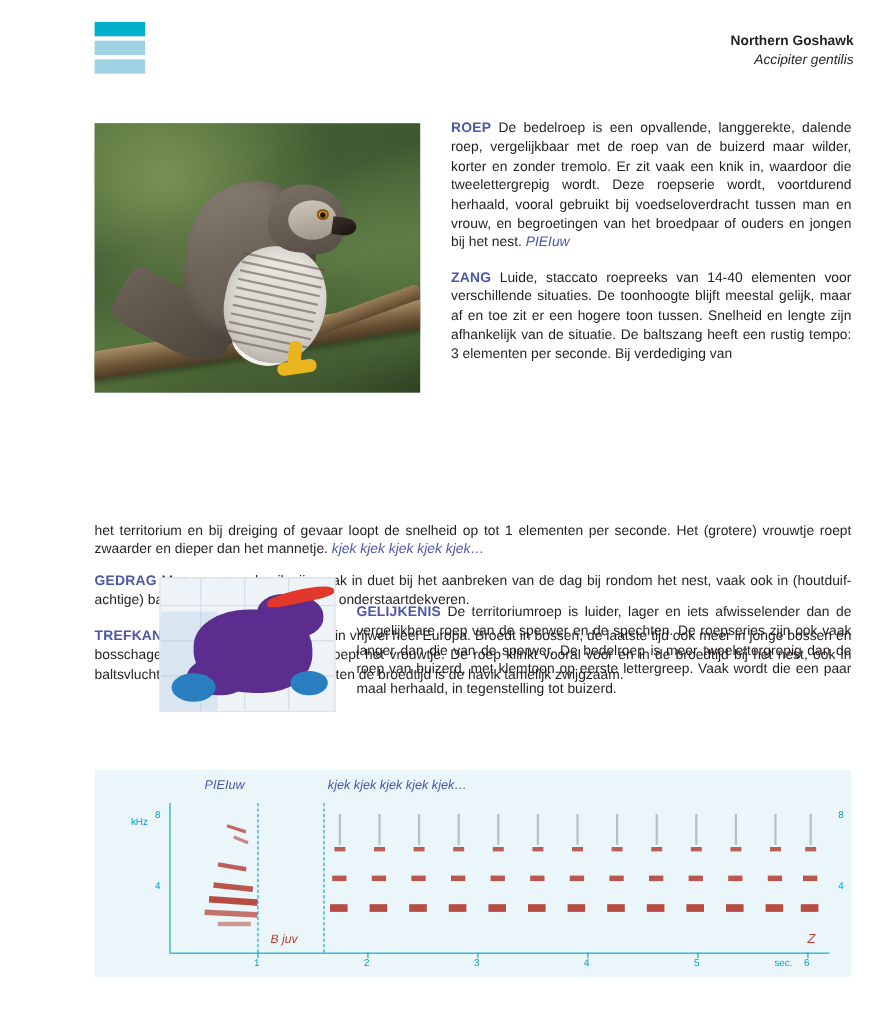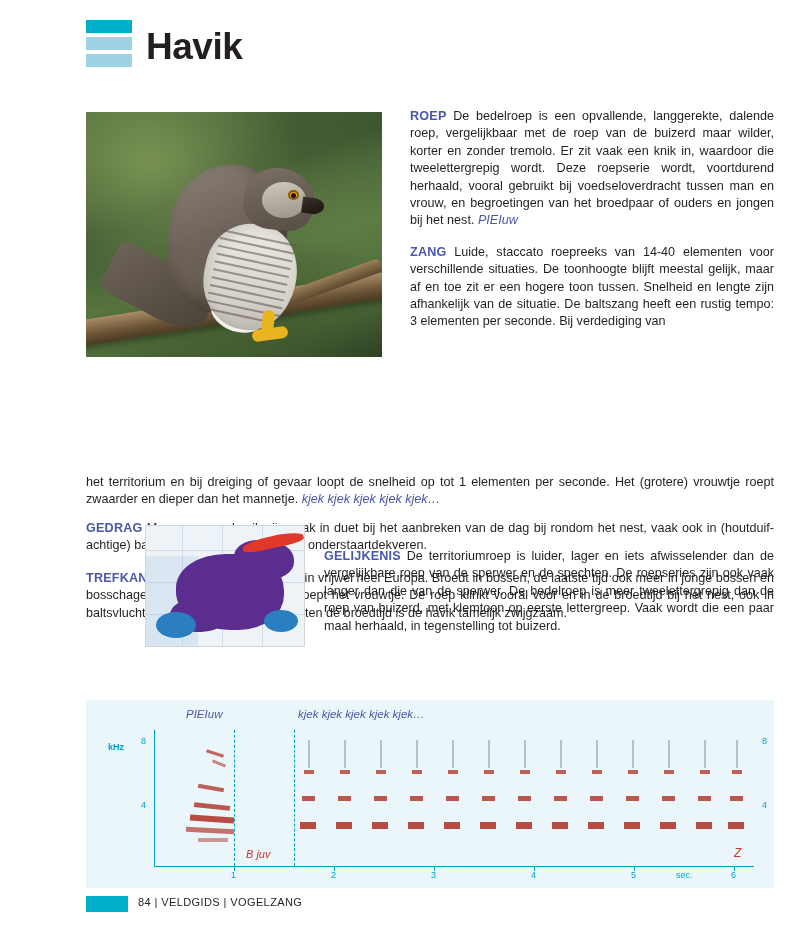--- a/index.html
+++ b/index.html
@@ -178,21 +178,21 @@
   .map .grid { position:absolute; inset:0; opacity:.35; }
   .map .grid i { position:absolute; background:#9fb3c6; }
 
   
   .sono {
     position:absolute; left:86px; top:700px; width:688px; height:188px;
     background:#eaf6fa;
   }
   .sono-lbl-left { position:absolute; left:100px; top:8px; font-size:11.5px; font-style:italic; color:#4b57a8; }
   .sono-lbl-right { position:absolute; left:212px; top:8px; font-size:11.5px; font-style:italic; color:#4b57a8; }
-  .axis-y-title { position:absolute; left:22px; top:42px; font-size:9px; color:#00a3c8;font-weight:bold; }
+  .axis-y-title { position:absolute; left:33px; top:42px; font-size:9px; color:#00a3c8; }
   .ylab { position:absolute; font-size:9px; color:#00a3c8; }
   .axis-v { position:absolute; left:68px; top:30px; width:1px; height:136px; background:#00a3c8; }
   .axis-h { position:absolute; left:68px; top:166px; width:600px; height:1px; background:#00a3c8; }
   .tick { position:absolute; top:166px; width:1px; height:5px; background:#00a3c8; }
   .xlab { position:absolute; top:170px; font-size:9px; color:#00a3c8; }
   .dash { position:absolute; top:30px; width:0; height:136px; border-left:1px dashed #00a3c8; }
   .sono-b { position:absolute; left:160px; top:148px; font-size:11px; font-style:italic; color:#c0392b; }
   .sono-z { position:absolute; left:648px; top:146px; font-size:12px; font-style:italic; color:#c0392b; }
   .trace { position:absolute; background:#b03a2e; }
   .trace2 { position:absolute; background:#7b7f86; }
@@ -206,21 +206,24 @@
 <body>
 
 <div class="page">
 
   <div class="header">
     <div class="flagbars">
       <div class="bar b1"></div>
       <div class="bar b2"></div>
       <div class="bar b3"></div>
     </div>
-    <div class="title">Havik</div>
+    <div class="sci-block">
+      <div class="sci-en">Northern Goshawk</div>
+      <div class="sci-la">Accipiter gentilis</div>
+    </div>
   </div>
 
   <div class="photo">
     <div class="blur1"></div>
     <div class="blur2"></div>
     <div class="blur3"></div>
     <div class="branch"></div>
     <div class="branch2"></div>
     <div class="bird-tail"></div>
     <div class="bird-body"></div>
@@ -321,21 +324,21 @@
     <div class="tick" style="left:348px;"></div>
     <div class="tick" style="left:448px;"></div>
     <div class="tick" style="left:548px;"></div>
     <div class="tick" style="left:648px;"></div>
 
     <div class="xlab" style="left:145px;">1</div>
     <div class="xlab" style="left:245px;">2</div>
     <div class="xlab" style="left:345px;">3</div>
     <div class="xlab" style="left:445px;">4</div>
     <div class="xlab" style="left:545px;">5</div>
-    <div class="xlab" style="left:590px;">sec.</div>
+    <div class="xlab" style="left:618px;">sec.</div>
     <div class="xlab" style="left:645px;">6</div>
 
     <div class="dash" style="left:148px;"></div>
     <div class="dash" style="left:208px;"></div>
 
     <div class="sono-b">B juv</div>
     <div class="sono-z">Z</div>
 
     <div>
       <div class="trace" style="left:120px;top:52px;width:18px;height:3px;transform:rotate(18deg);opacity:.75;"></div>
@@ -408,21 +411,14 @@
       <div class="trace" style="left:612px;top:96px;width:13px;height:5px;opacity:.85;"></div>
       <div class="trace" style="left:610px;top:122px;width:16px;height:7px;opacity:.9;"></div>
 
       <div class="trace2" style="left:650px;top:40px;width:2px;height:28px;opacity:.45;"></div>
       <div class="trace" style="left:646px;top:70px;width:10px;height:4px;opacity:.8;"></div>
       <div class="trace" style="left:644px;top:96px;width:13px;height:5px;opacity:.85;"></div>
       <div class="trace" style="left:642px;top:122px;width:16px;height:7px;opacity:.9;"></div>
     </div>
   </div>
 
-  <div class="footer">
-    <div class="foot-bar"></div>
-    <div class="foot-txt">
-      <span>84</span>
-      <span>|  VELDGIDS  |  VOGELZANG</span>
-    </div>
-  </div>
 
 </div>
 
 </body></html>

